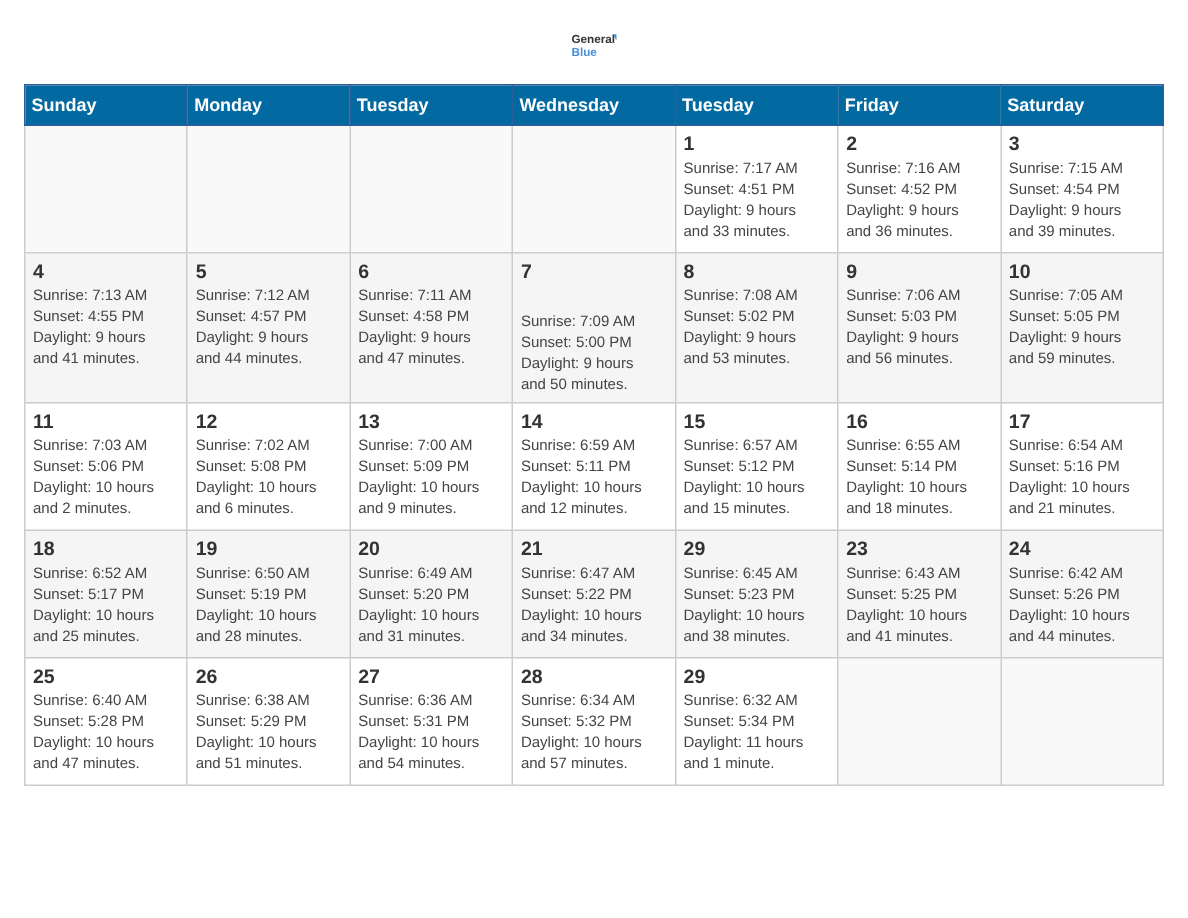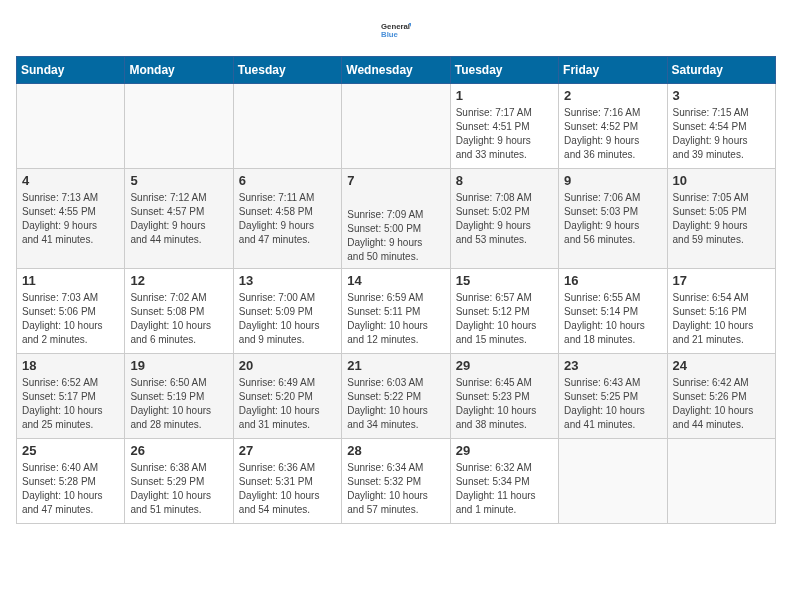--- a/index.html
+++ b/index.html
@@ -251,21 +251,21 @@
         </td>
         <td>
           <div class="day-num">20</div>
           <div class="day-info" style="white-space: pre-line;">Sunrise: 6:49 AM
 Sunset: 5:20 PM
 Daylight: 10 hours
 and 31 minutes.</div>
         </td>
         <td>
           <div class="day-num">21</div>
-          <div class="day-info" style="white-space: pre-line;">Sunrise: 6:03 AM
+          <div class="day-info" style="white-space: pre-line;">Sunrise: 6:47 AM
 Sunset: 5:22 PM
 Daylight: 10 hours
 and 34 minutes.</div>
         </td>
         <td>
           <div class="day-num">29</div>
           <div class="day-info" style="white-space: pre-line;">Sunrise: 6:45 AM
 Sunset: 5:23 PM
 Daylight: 10 hours
 and 38 minutes.</div>

